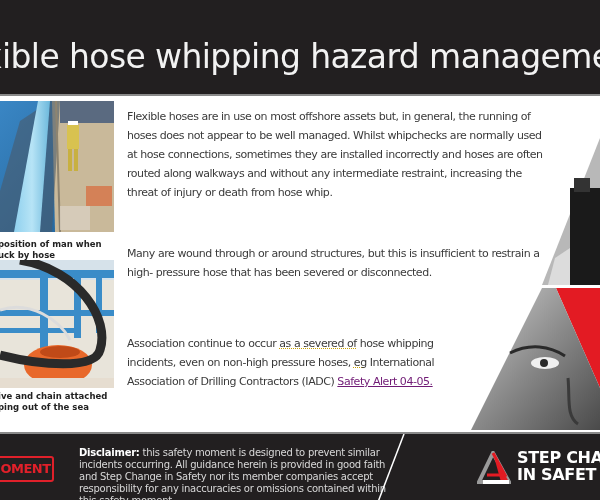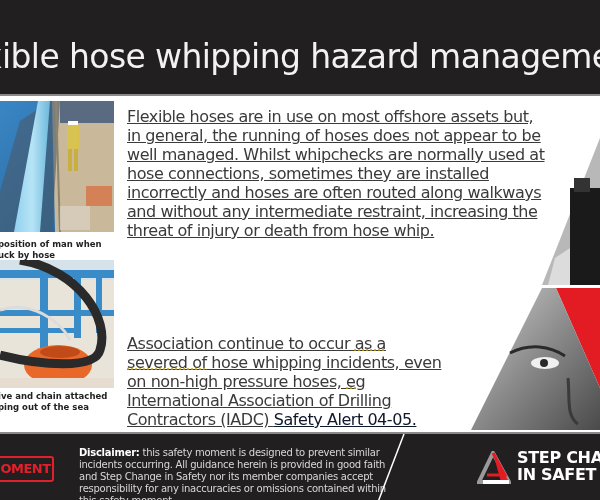--- a/index.html
+++ b/index.html
@@ -30,28 +30,28 @@
     position: absolute; left: -2px; width: 120px;
     font-family: "DejaVu Sans", sans-serif; font-weight: bold; font-size: 8.5px;
     color: #222; line-height: 11px; white-space: pre-line;
   }
   .caption-1 { top: 141px; }
   .caption-2 { top: 293px; }
 
   
   .body-text {
     position: absolute; left: 127px; width: 420px;
-    font-family: "DejaVu Sans", sans-serif; font-size: 16px; color: #3a3a3a;
-    line-height: 19px; letter-spacing: -0.45px; text-decoration: underline;
+    font-family: "DejaVu Sans", sans-serif; font-size: 11px; color: #3a3a3a;
+    line-height: 19px; letter-spacing: -0.45px;
   }
   .p1 { top: 9px; }
   .p2 { top: 146px; }
   .p3 { top: 236px; width: 320px; }
   .dotted { text-decoration: underline dotted #c8a000; }
-  .link { color: #0f172a; text-decoration: underline; }
+  .link { color: #701a75; text-decoration: underline; }
 
   
   .right-graphic { position: absolute; left: 470px; top: 0; width: 130px; height: 334px; }
 
   
   .footer {
     position: absolute; left: 0; top: 432px; width: 600px; height: 68px;
     background: #221f20; border-top: 2px solid #8a8a8a;
   }
   .moment-badge {
@@ -129,20 +129,21 @@
       <ellipse cx="60" cy="92" rx="20" ry="6" fill="#c04a18"></ellipse>
       <path d="M20,0 C80,10 110,60 100,90 C95,110 40,105 0,95" stroke="#2a2a2a" stroke-width="9" fill="none"></path>
       <path d="M0,50 C30,40 60,60 70,80" stroke="#dcdcdc" stroke-width="3" fill="none"></path>
       <rect x="0" y="118" width="114" height="10" fill="#e6ddd0"></rect>
     </svg>
   </div>
   <div class="caption caption-2">ive and chain attached
 ping out of the sea</div>
 
   <div class="body-text p1">Flexible hoses are in use on most offshore assets but, in general, the running of hoses does not appear to be well managed. Whilst whipchecks are normally used at hose connections, sometimes they are installed incorrectly and hoses are often routed along walkways and without any intermediate restraint, increasing the threat of injury or death from hose whip.</div>
+  <div class="body-text p2">Many are wound through or around structures, but this is insufficient to restrain a high- pressure hose that has been severed or disconnected.</div>
   <div class="body-text p3"><span>Association continue to occur </span><span class="dotted">as a severed of</span><span> hose whipping incidents, even on non-high pressure hoses, </span><span class="dotted">eg</span><span> International Association of Drilling Contractors (IADC) </span><a class="link">Safety Alert 04-05.</a></div>
 
   <div class="right-graphic">
     <svg width="130" height="334" viewBox="0 0 130 334">
       <defs>
         <linearGradient id="face" x1="0" y1="0" x2="1" y2="1">
           <stop offset="0" stop-color="#cfcfcf"></stop>
             <stop offset="0.5" stop-color="#8a8a8a"></stop>
             <stop offset="1" stop-color="#4a4a4a"></stop>
         </linearGradient>

